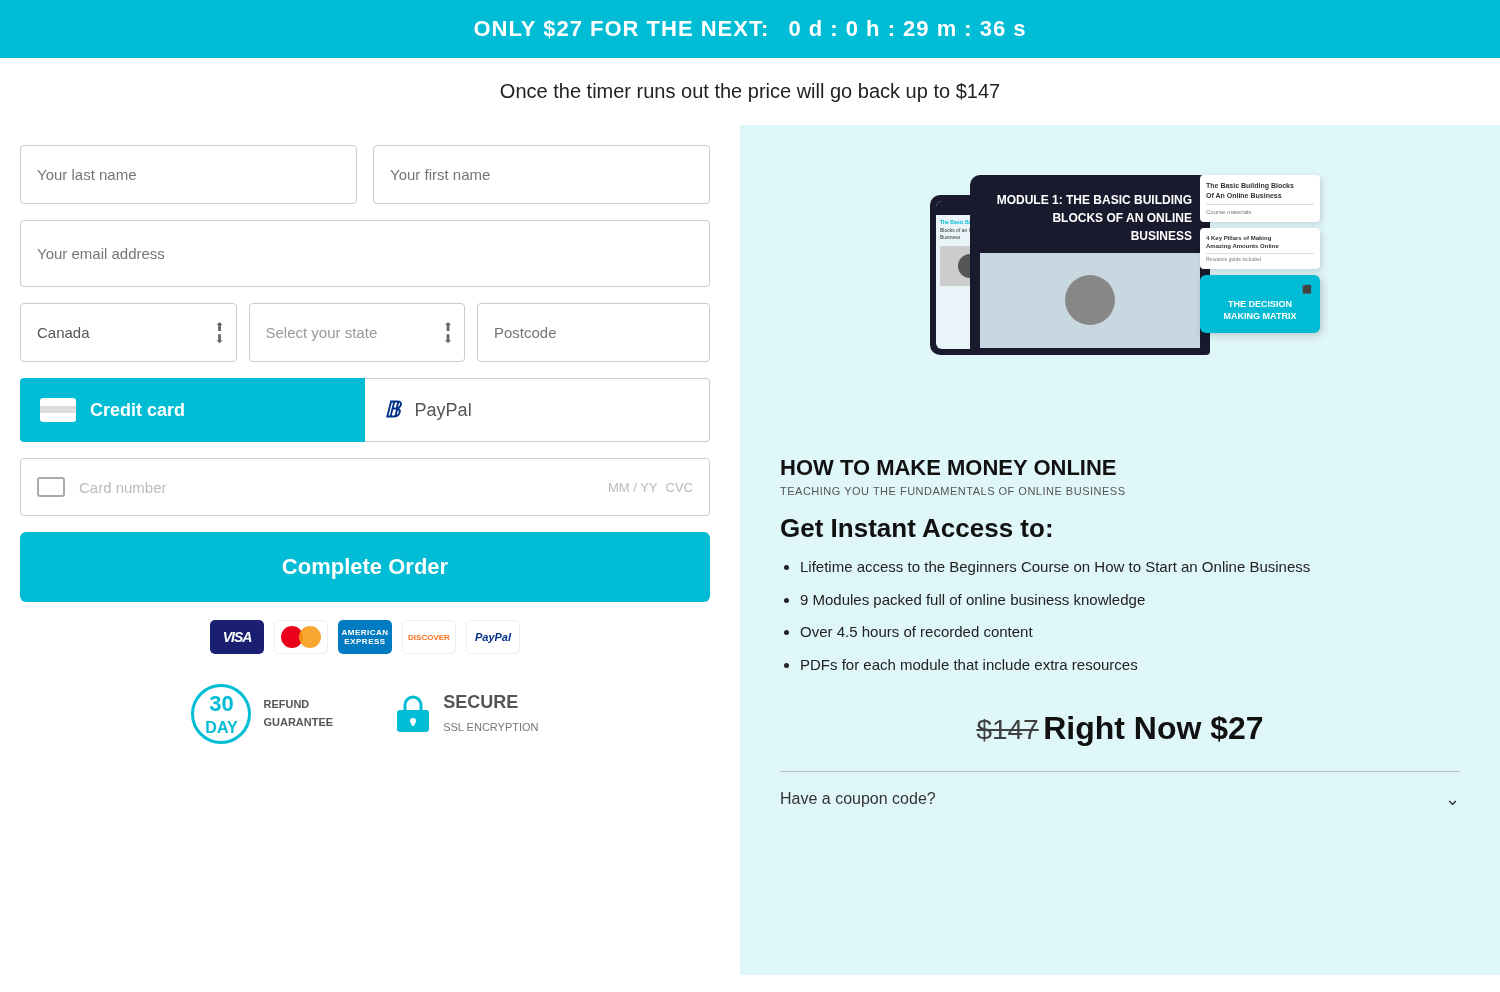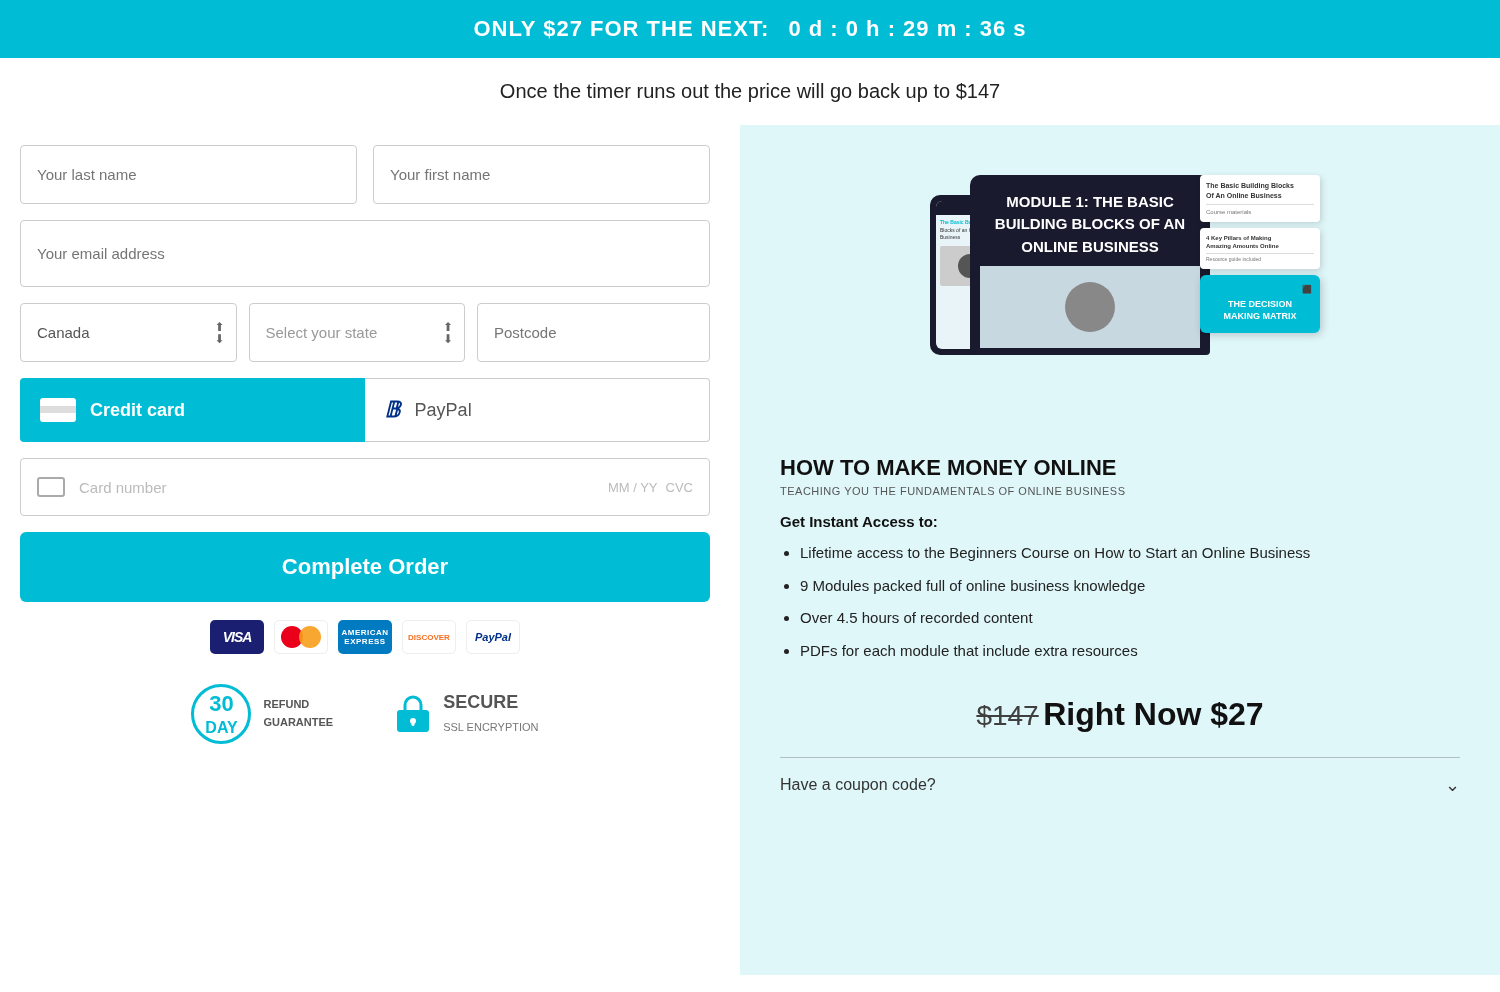--- a/index.html
+++ b/index.html
@@ -403,23 +403,23 @@
       display: flex;
       align-items: center;
       justify-content: center;
       flex-direction: column;
       overflow: hidden;
     }
 
     .screen-module-text {
       background: #1a1a2e;
       color: #fff;
-      font-size: 15px;
-      font-weight: bold;
-      text-align: center;
+      font-size: 12px;
+      font-weight: bold;
+      text-align: right;
       padding: 8px;
       width: 100%;
       line-height: 1.5;
     }
 
     .device-phone {
       position: absolute;
       left: 10px;
       top: 40px;
       width: 80px;
@@ -485,21 +485,21 @@
     }
 
     .product-subtitle {
       font-size: 11px;
       color: #555;
       text-transform: uppercase;
       letter-spacing: 0.5px;
     }
 
     .access-title {
-      font-size: 15px;
+      font-size: 26px;
       font-weight: bold;
       color: #111;
       margin-bottom: 12px;
     }
 
     .benefits-list {
       list-style: disc;
       padding-left: 20px;
       margin-bottom: 24px;
     }

